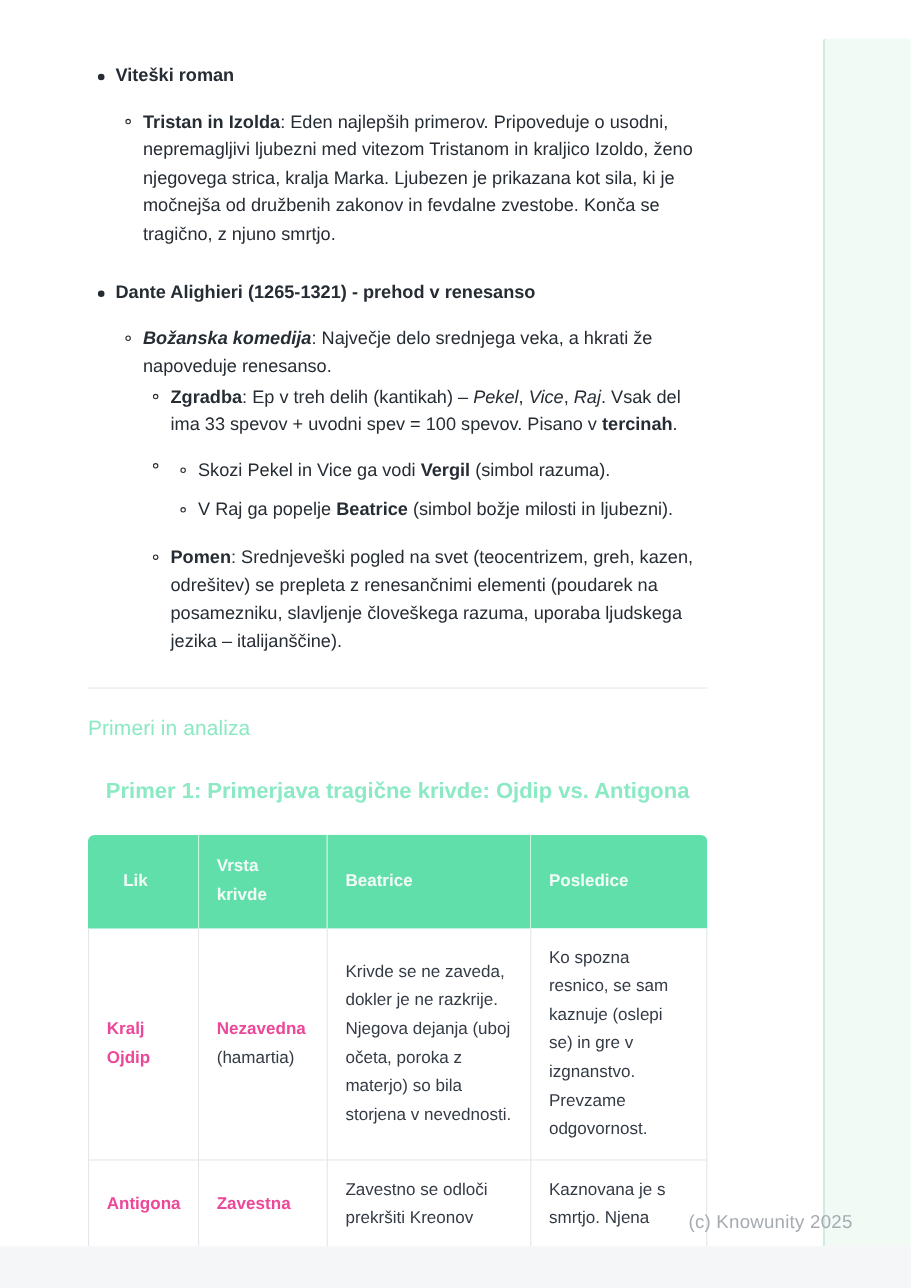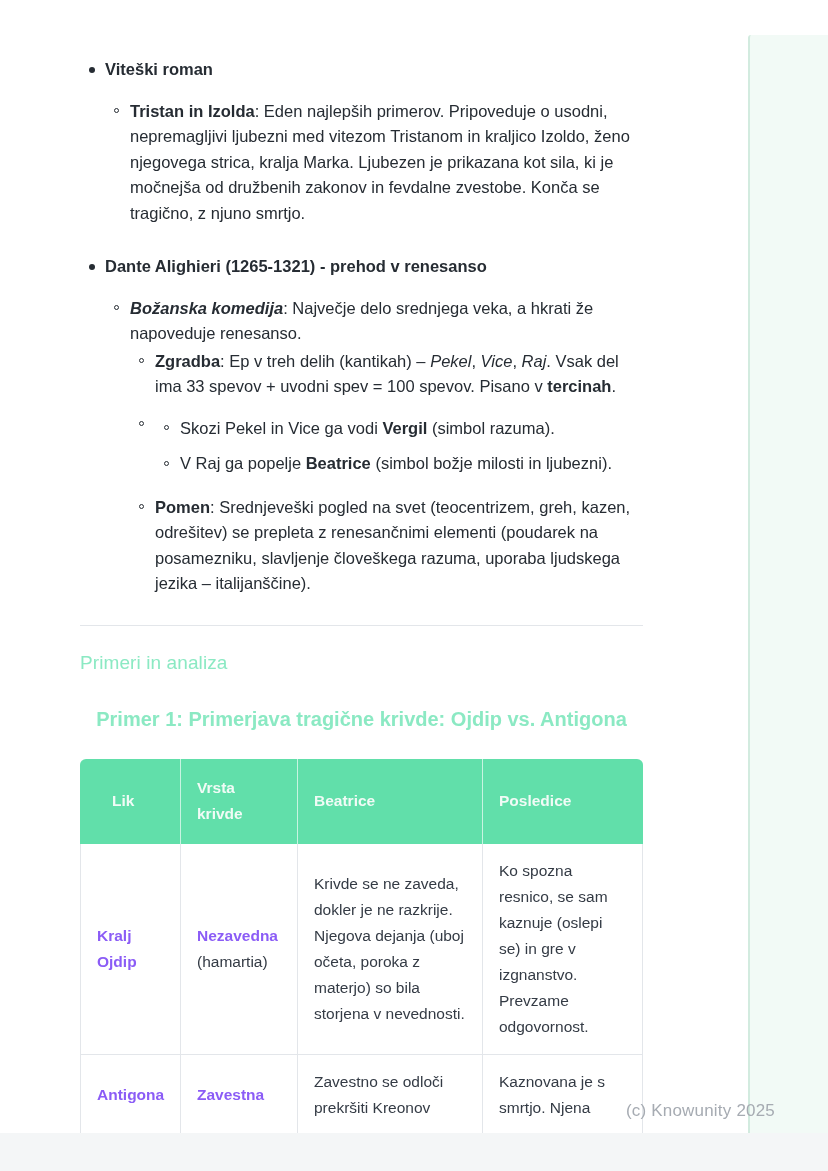--- a/index.html
+++ b/index.html
@@ -83,21 +83,21 @@
   table.cmp th:first-child{border-left:none;border-top-left-radius:6px;padding-left:32px;}
   table.cmp th:last-child{border-top-right-radius:6px;}
   table.cmp td{
     vertical-align:middle;
     padding:14px 16px;
     border-left:1px solid var(--border);
     border-bottom:1px solid var(--border);
     color:#343b45;
   }
   table.cmp td:last-child{border-right:1px solid var(--border);}
-  table.cmp td .b{font-weight:700;color:#8b5cf6;}
+  table.cmp td .b{font-weight:700;color:#ec4899;}
   .watermark{
     position:absolute;top:1101px;right:53px;
     font-size:17px;color:var(--watermark);
     letter-spacing:.2px;
   }
 </style>
 </head>
 <body>
 
 <div class="page">

